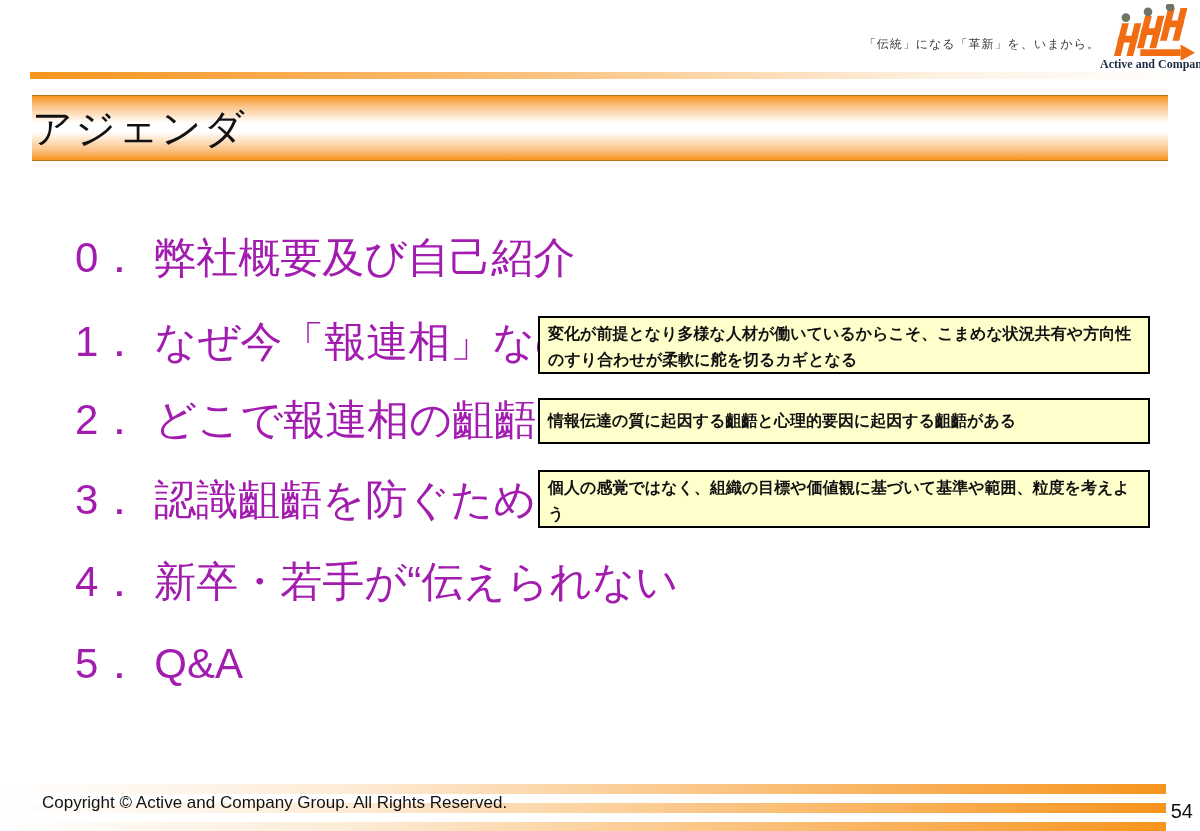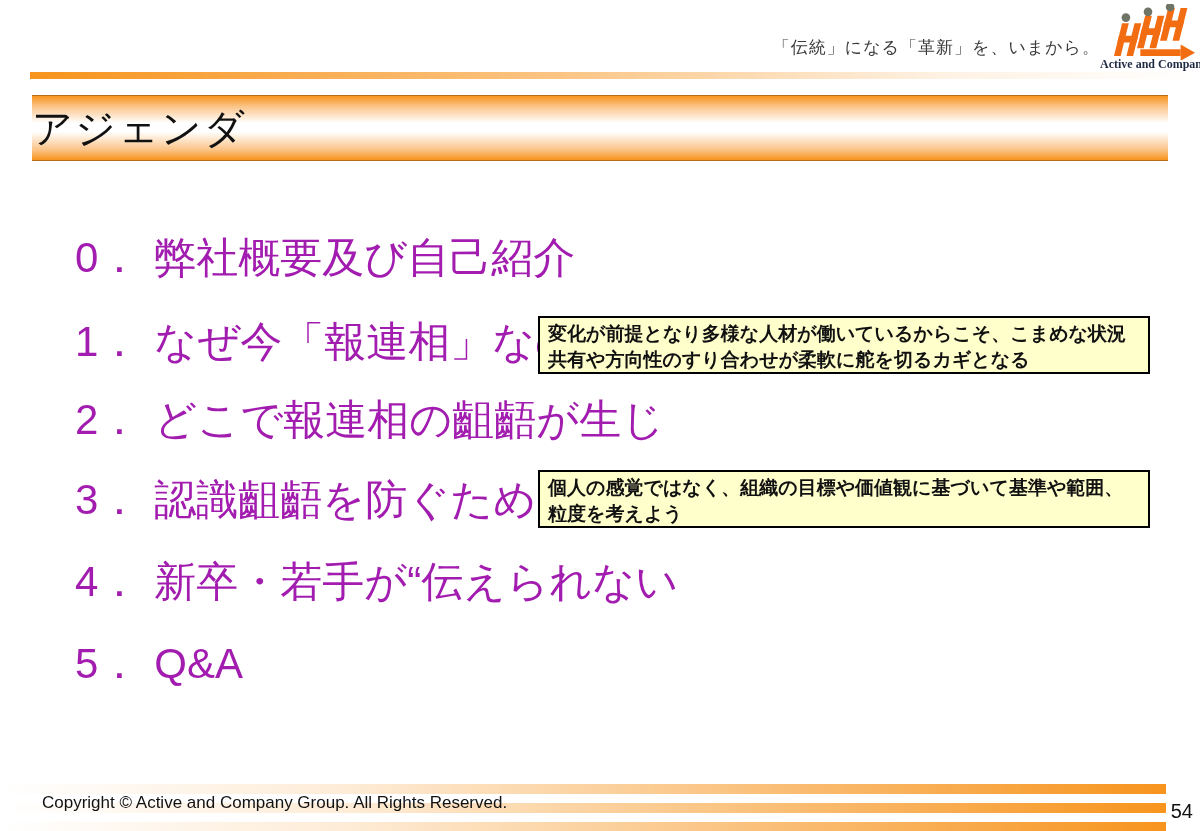--- a/index.html
+++ b/index.html
@@ -5,21 +5,21 @@
   * { margin: 0; padding: 0; box-sizing: border-box; }
   html, body { width: 1200px; height: 831px; background: #ffffff; overflow: hidden; }
   body { font-family: "Liberation Sans", "DejaVu Sans", sans-serif; position: relative; }
 
   .slide { position: absolute; inset: 0; background: #fff; }
 
   
   .tagline {
     position: absolute; top: 36px; right: 100px;
     font-family: "Liberation Serif", "DejaVu Serif", serif;
-    font-size: 17px; color: #3a3a3a; letter-spacing: 1px; white-space: nowrap;
+    font-size: 12px; color: #3a3a3a; letter-spacing: 1px; white-space: nowrap;
   }
   .logo { position: absolute; top: 4px; right: 4px; width: 96px; height: 68px; }
   .logo svg { position: absolute; top: 0; left: 0; }
   .logo-text {
     position: absolute; bottom: 0; right: 0; width: 100%;
     font-family: "Liberation Serif", "DejaVu Serif", serif;
     font-weight: bold; font-size: 12px; color: #1f2a44; text-align: center; white-space: nowrap;
   }
   .top-rule {
     position: absolute; top: 72px; left: 30px; right: 0; height: 7px;
@@ -40,21 +40,21 @@
   .agenda-item {
     position: absolute; left: 28px; white-space: nowrap;
     font-size: 42px; color: #a21caf; line-height: 52px; z-index: 1; margin-left: 47px;
   }
   .agenda-item .num { display: inline-block; margin-right: 14px; }
 
   
   .callout {
     position: absolute; left: 538px; width: 612px; z-index: 2;
     background: #ffffcc; border: 2px solid #000;
-    font-size: 19px; font-weight: bold; color: #111;
+    font-size: 16px; font-weight: bold; color: #111;
     line-height: 26px; padding: 3px 8px;
   }
 
   
   .stripe {
     position: absolute; left: 0; width: 1166px; height: 10px;
     background: linear-gradient(to right, rgba(247,148,29,0) 0%, rgba(247,148,29,0.18) 30%, rgba(247,148,29,0.55) 62%, #f7941d 100%);
   }
   .stripe-1 { top: 784px; }
   .stripe-2 { top: 803px; }
@@ -125,20 +125,21 @@
     <span class="num">3．</span><span>認識齟齬を防ぐためにどの</span>
   </div>
   <div class="agenda-item" style="top:556px">
     <span class="num">4．</span><span>新卒・若手が“伝えられない</span>
   </div>
   <div class="agenda-item" style="top:638px">
     <span class="num">5．</span><span>Q&amp;A</span>
   </div>
 
   <div class="callout" style="top:316px; height:58px">変化が前提となり多様な人材が働いているからこそ、こまめな状況共有や方向性のすり合わせが柔軟に舵を切るカギとなる</div>
+  <div class="callout" style="top:398px; height:46px; display:flex; align-items:center">情報伝達の質に起因する齟齬と心理的要因に起因する齟齬がある</div>
   <div class="callout" style="top:470px; height:58px">個人の感覚ではなく、組織の目標や価値観に基づいて基準や範囲、粒度を考えよう</div>
 
   <div class="stripe stripe-1"></div>
   <div class="stripe stripe-2"></div>
   <div class="stripe stripe-3"></div>
   <div class="copyright">Copyright © Active and Company Group. All Rights Reserved.</div>
   <div class="page-number">54</div>
 
 </div>
 

